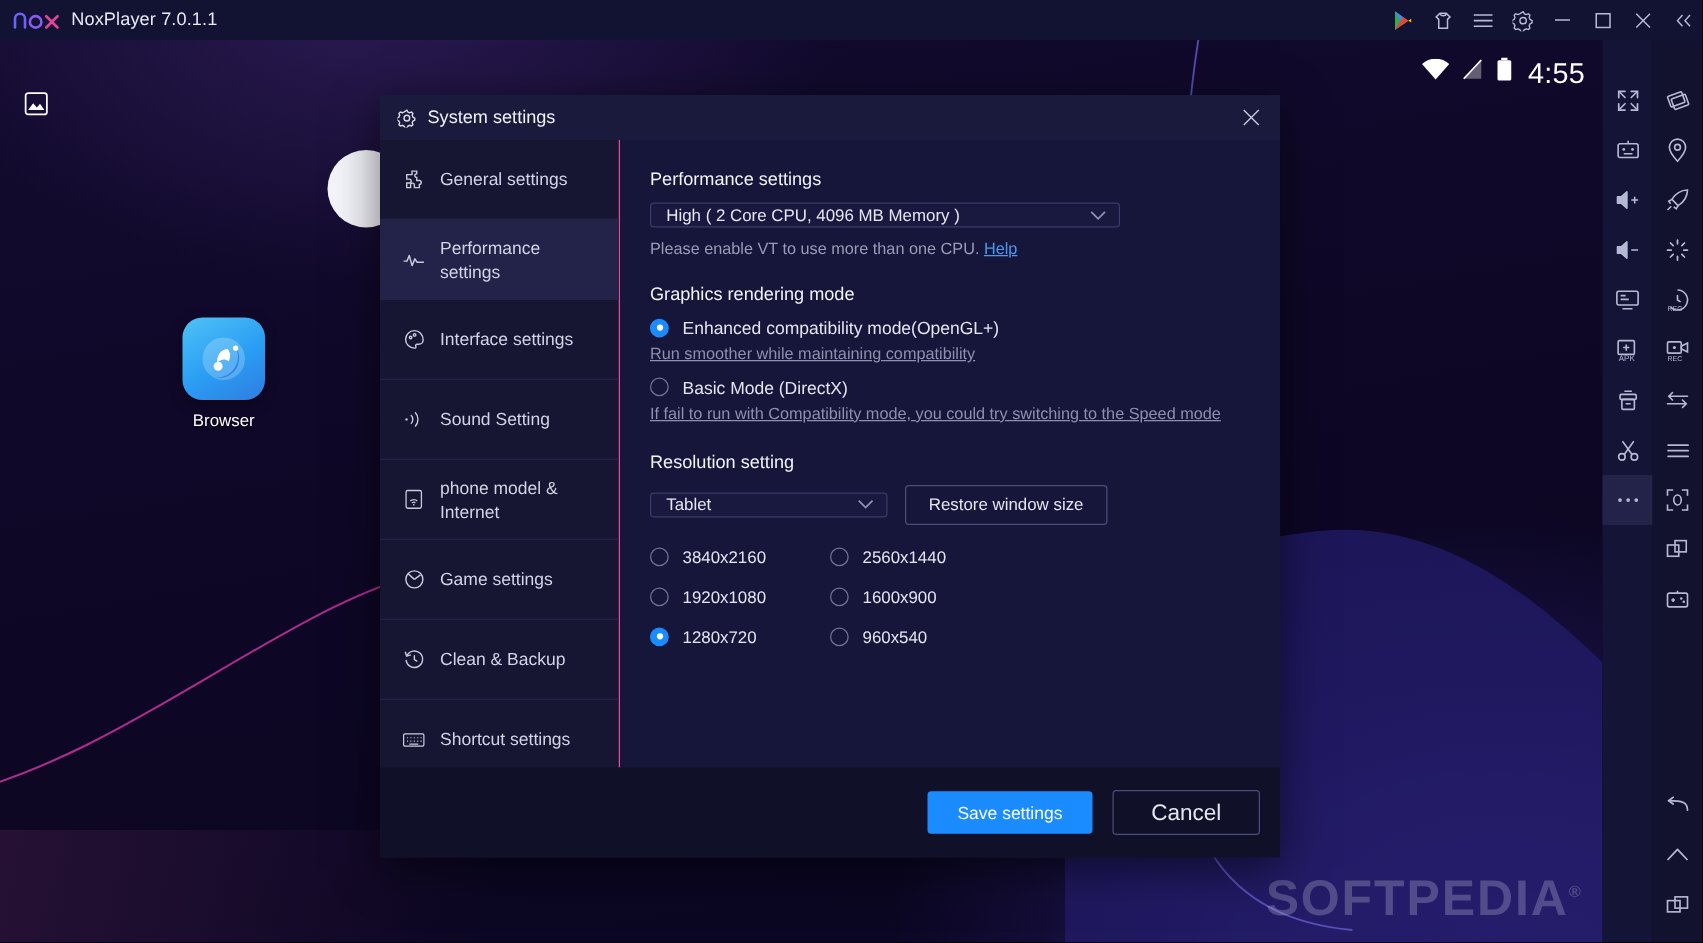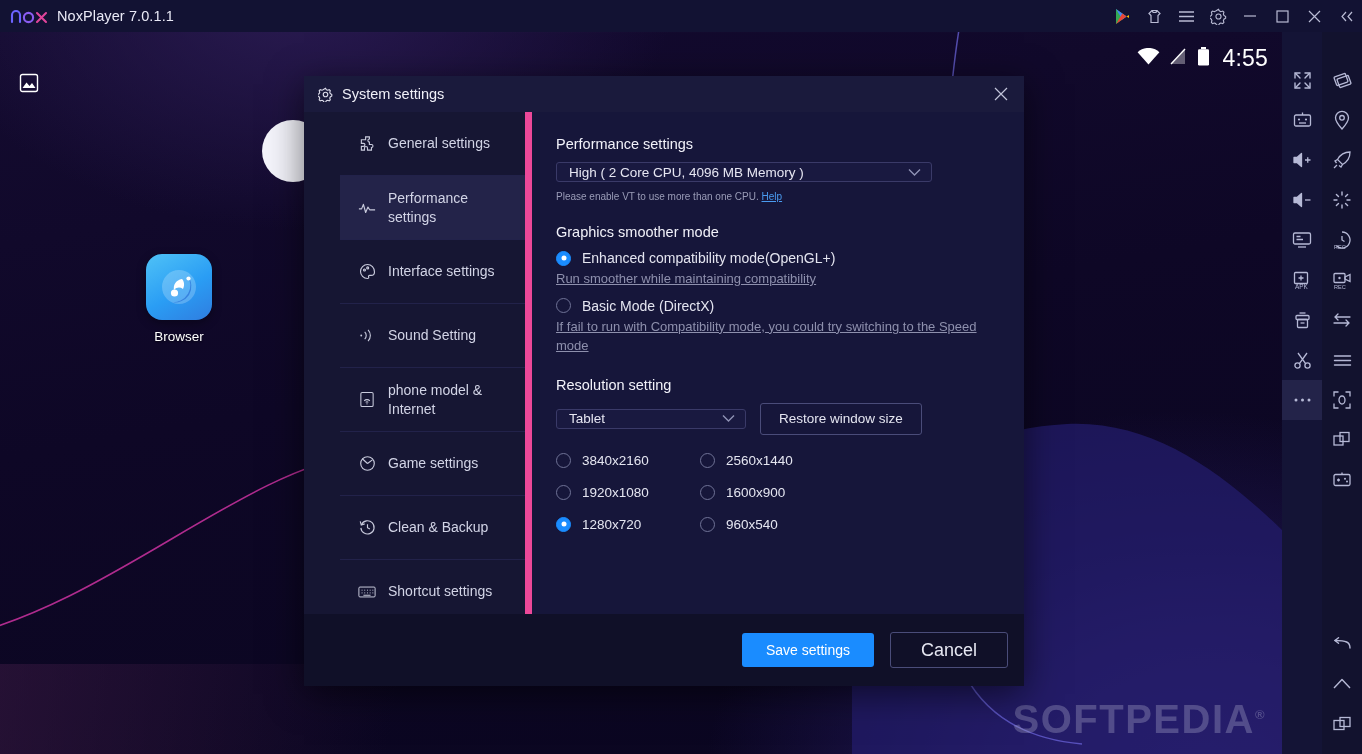--- a/index.html
+++ b/index.html
@@ -175,24 +175,23 @@
     width: 26px; height: 26px;
     display: flex; align-items: center; justify-content: center;
     color: #c2c4da;
   }
 
   #dlg-body { flex: 1; display: flex; min-height: 0; }
 
   #dlg-sidebar {
     width: 192px;
     background: #161633;
-    border-right: 7px solid #ec4899;
+    border-right: 1px solid #ec4899;
     display: flex; flex-direction: column;
     flex: 0 0 192px;
-    margin-left: 36px;
   }
   .side-item {
     display: flex; align-items: center;
     padding: 0 14px 0 18px;
     min-height: 64px;
     border-bottom: 1px solid #22224a;
     color: #d2d4e6;
     font-size: 14px;
     gap: 12px;
   }
@@ -220,21 +219,21 @@
     border-radius: 3px;
     display: flex; align-items: center;
     padding: 0 10px 0 12px;
     color: #e6e6f2; font-size: 13.5px;
   }
   .combo .cb-val { flex: 1; }
   .combo .cb-arrow { color: #8f92b4; display: flex; }
   #perf-combo { width: 376px; }
   .hint {
     margin-top: 9px;
-    color: #9a9cb7; font-size: 10px;
+    color: #9a9cb7; font-size: 13px;
   }
   .hint a { color: #4a9bf0; }
   .sec-gap { height: 22px; }
 
   .radio-row {
     display: flex; align-items: center; gap: 11px;
     margin-bottom: 4px;
   }
   .radio {
     width: 15px; height: 15px; border-radius: 50%;
@@ -702,21 +701,21 @@
               </svg>
           </span>
         </div>
 
         <div class="hint">
           <span>Please enable VT to use more than one CPU.</span>
           <a href="#">Help</a>
         </div>
 
         <div class="sec-gap"></div>
-        <div class="sec-title">Graphics smoother mode</div>
+        <div class="sec-title">Graphics rendering mode</div>
 
         <div class="radio-row">
           <span class="radio checked"></span>
           <span class="radio-label">Enhanced compatibility mode(OpenGL+)</span>
         </div>
         <div class="sub-note">Run smoother while maintaining compatibility</div>
 
         <div class="radio-row">
           <span class="radio"></span>
           <span class="radio-label">Basic Mode (DirectX)</span>

